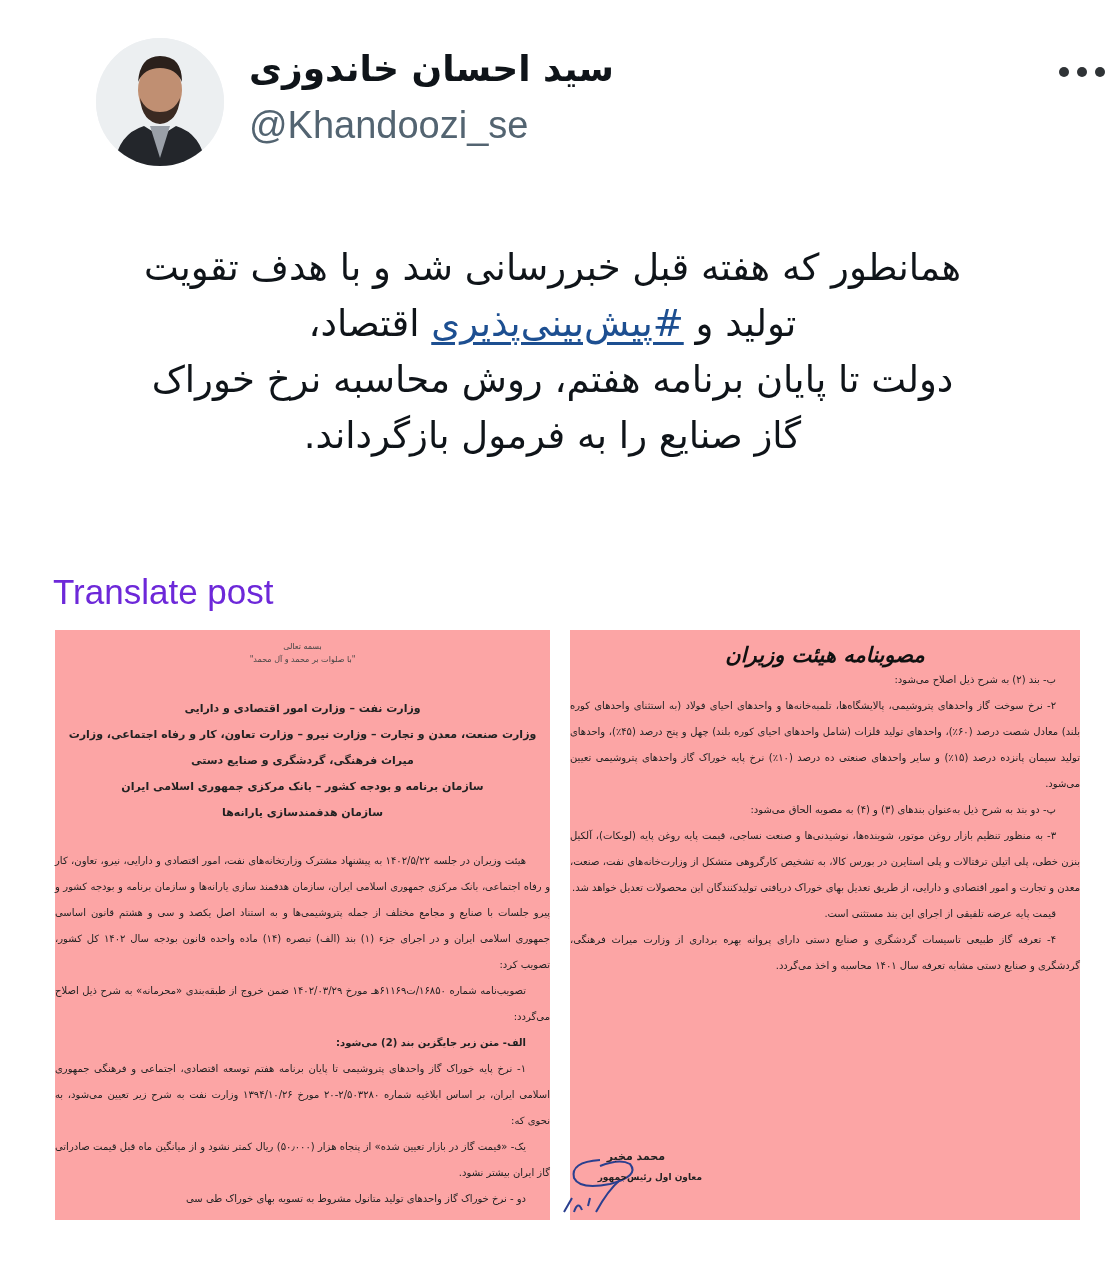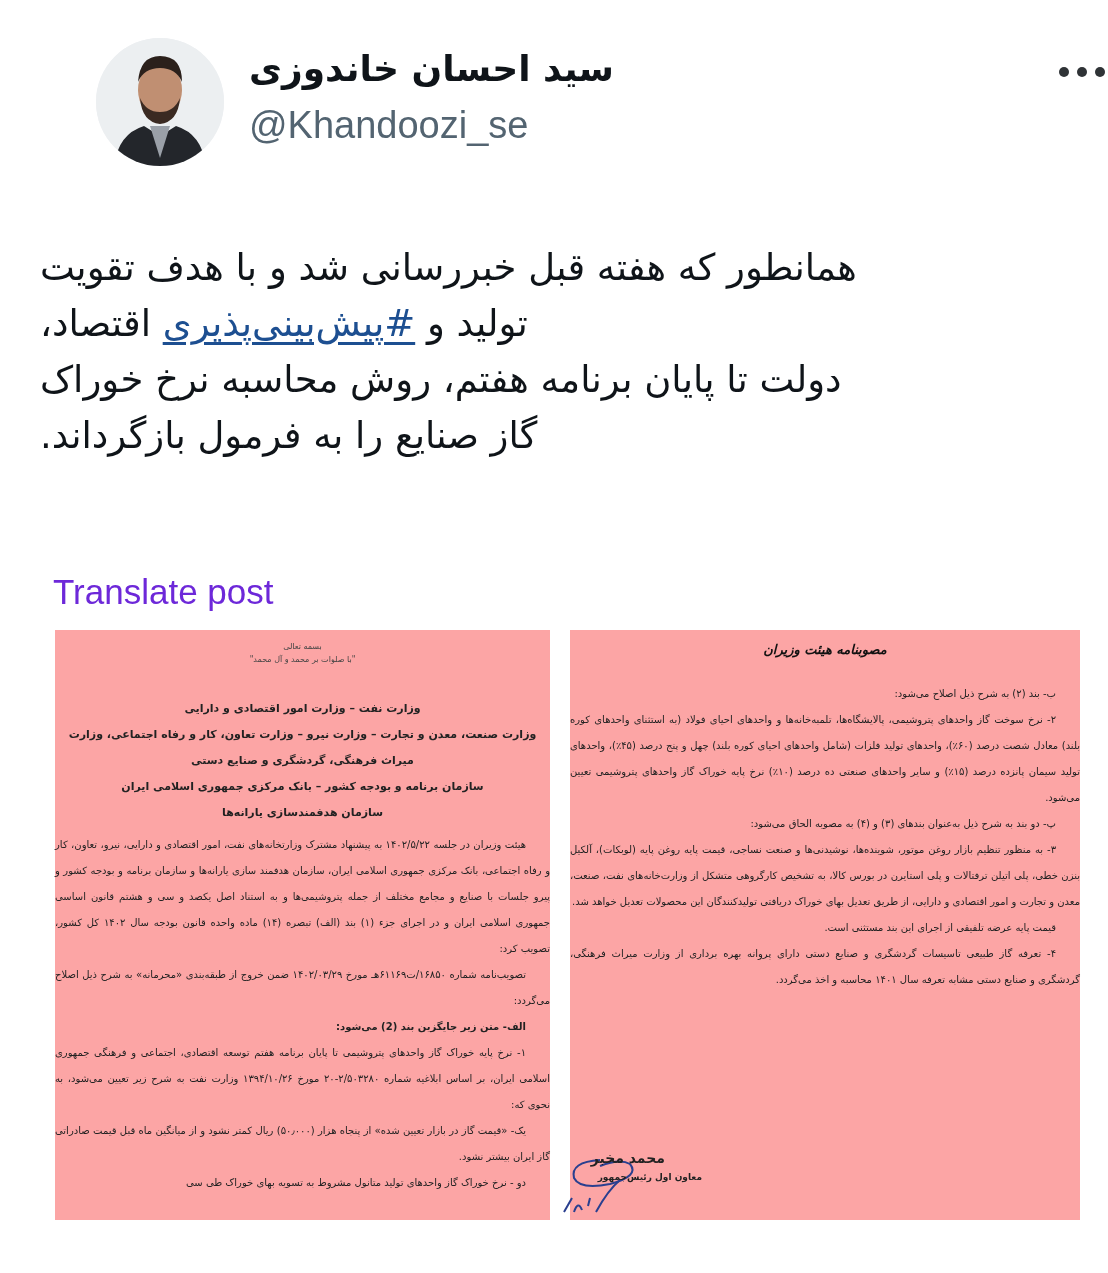--- a/index.html
+++ b/index.html
@@ -21,21 +21,21 @@
     font-family: "Liberation Sans", sans-serif; white-space: nowrap;
   }
   .more {
     position: absolute; left: 1015px; top: 60px; width: 46px; height: 24px;
     display: flex; align-items: center; justify-content: space-between; cursor: pointer;
   }
   .more span { width: 10px; height: 10px; border-radius: 50%; background: #2f3336; display: block; }
 
   .tweet-text {
     position: absolute; left: 40px; top: 240px; width: 1025px;
-    direction: rtl; text-align: left; font-size: 37px; line-height: 56px; color: #0f1419;
+    direction: rtl; text-align: center; font-size: 37px; line-height: 56px; color: #0f1419;
   }
   .tweet-text .line { display: block; white-space: nowrap; }
   .hashtag { color: #1d4f91; text-decoration: underline; text-underline-offset: 6px; cursor: pointer; }
 
   .translate {
     position: absolute; left: 53px; top: 572px; font-size: 35px; color: #6d28d9;
     font-family: "Liberation Sans", sans-serif; cursor: pointer;
   }
 
   .doc {
@@ -43,29 +43,29 @@
     direction: rtl; color: #222; font-family: "DejaVu Sans", sans-serif;
   }
   .doc-left { left: 55px; width: 495px; }
   .doc-right { left: 570px; width: 510px; }
   .doc p { margin: 0; }
   .doc .small { font-size: 10px; line-height: 26px; text-align: justify; text-align-last: right; }
   .doc .center { text-align: center; font-weight: bold; font-size: 11px; line-height: 26px; }
   .doc .tiny { text-align: center; font-size: 8px; line-height: 13px; color: #444; }
   .doc .title-script {
     text-align: center; font-family: "DejaVu Serif", serif; font-style: italic; font-weight: bold;
-    font-size: 13px; margin-top: 12px; margin-bottom: 24px; color: #111;
+    font-size: 21px; margin-top: 12px; color: #111;
   }
   .doc .para { text-indent: 24px; }
   .doc .bold { font-weight: bold; }
 
   .signature {
     position: absolute; left: 560px; top: 1150px; width: 160px; height: 70px; direction: rtl;
   }
-  .signature .sig-name { position: absolute; right: 55px; top: 0; font-size: 14px; font-weight: bold; color: #222; }
+  .signature .sig-name { position: absolute; right: 55px; top: 0; font-size: 11px; font-weight: bold; color: #222; }
   .signature .sig-title { position: absolute; right: 18px; top: 22px; font-size: 9px; font-weight: bold; color: #222; text-align: right; }
   .signature svg { position: absolute; left: 0; top: 0; }
 </style>
 </head>
 <body>
 
 <div class="header">
   <div class="avatar">
     <svg width="128" height="128" viewBox="0 0 128 128">
       <rect width="128" height="128" fill="#eceff1"></rect>
@@ -94,21 +94,21 @@
 
 <div class="translate">Translate post</div>
 
 <div class="doc doc-left">
   <p class="tiny" style="margin-top:10px">بسمه تعالی</p>
   <p class="tiny" style="margin-bottom:30px">"با صلوات بر محمد و آل محمد"</p>
   <p class="center">وزارت نفت – وزارت امور اقتصادی و دارایی</p>
   <p class="center">وزارت صنعت، معدن و تجارت – وزارت نیرو – وزارت تعاون، کار و رفاه اجتماعی، وزارت</p>
   <p class="center">میراث فرهنگی، گردشگری و صنایع دستی</p>
   <p class="center">سازمان برنامه و بودجه کشور – بانک مرکزی جمهوری اسلامی ایران</p>
-  <p class="center" style="margin-bottom:6px">سازمان هدفمندسازی یارانه‌ها</p>
+  <p class="center" style="margin-bottom:22px">سازمان هدفمندسازی یارانه‌ها</p>
   <p class="small para">هیئت وزیران در جلسه ۱۴۰۲/۵/۲۲ به پیشنهاد مشترک وزارتخانه‌های نفت، امور اقتصادی و دارایی، نیرو، تعاون، کار و رفاه اجتماعی، بانک مرکزی جمهوری اسلامی ایران، سازمان هدفمند سازی یارانه‌ها و سازمان برنامه و بودجه کشور و پیرو جلسات با صنایع و مجامع مختلف از جمله پتروشیمی‌ها و به استناد اصل یکصد و سی و هشتم قانون اساسی جمهوری اسلامی ایران و در اجرای جزء (۱) بند (الف) تبصره (۱۴) ماده واحده قانون بودجه سال ۱۴۰۲ کل کشور، تصویب کرد:</p>
   <p class="small para">تصویب‌نامه شماره ۱۶۸۵۰/ت۶۱۱۶۹هـ مورخ ۱۴۰۲/۰۳/۲۹ ضمن خروج از طبقه‌بندی «محرمانه» به شرح ذیل اصلاح می‌گردد:</p>
   <p class="small para bold">الف- متن زیر جایگزین بند (2) می‌شود:</p>
   <p class="small para">۱- نرخ پایه خوراک گاز واحدهای پتروشیمی تا پایان برنامه هفتم توسعه اقتصادی، اجتماعی و فرهنگی جمهوری اسلامی ایران، بر اساس ابلاغیه شماره ۲/۵۰۳۲۸۰-۲۰ مورخ ۱۳۹۴/۱۰/۲۶ وزارت نفت به شرح زیر تعیین می‌شود، به نحوی که:</p>
   <p class="small para">یک- «قیمت گاز در بازار تعیین شده» از پنجاه هزار (۵۰٫۰۰۰) ریال کمتر نشود و از میانگین ماه قبل قیمت صادراتی گاز ایران بیشتر نشود.</p>
   <p class="small para">دو - نرخ خوراک گاز واحدهای تولید متانول مشروط به تسویه بهای خوراک طی سی</p>
 </div>
 
 <div class="doc doc-right">
   <p class="title-script">مصوبنامه هیئت وزیران</p>

